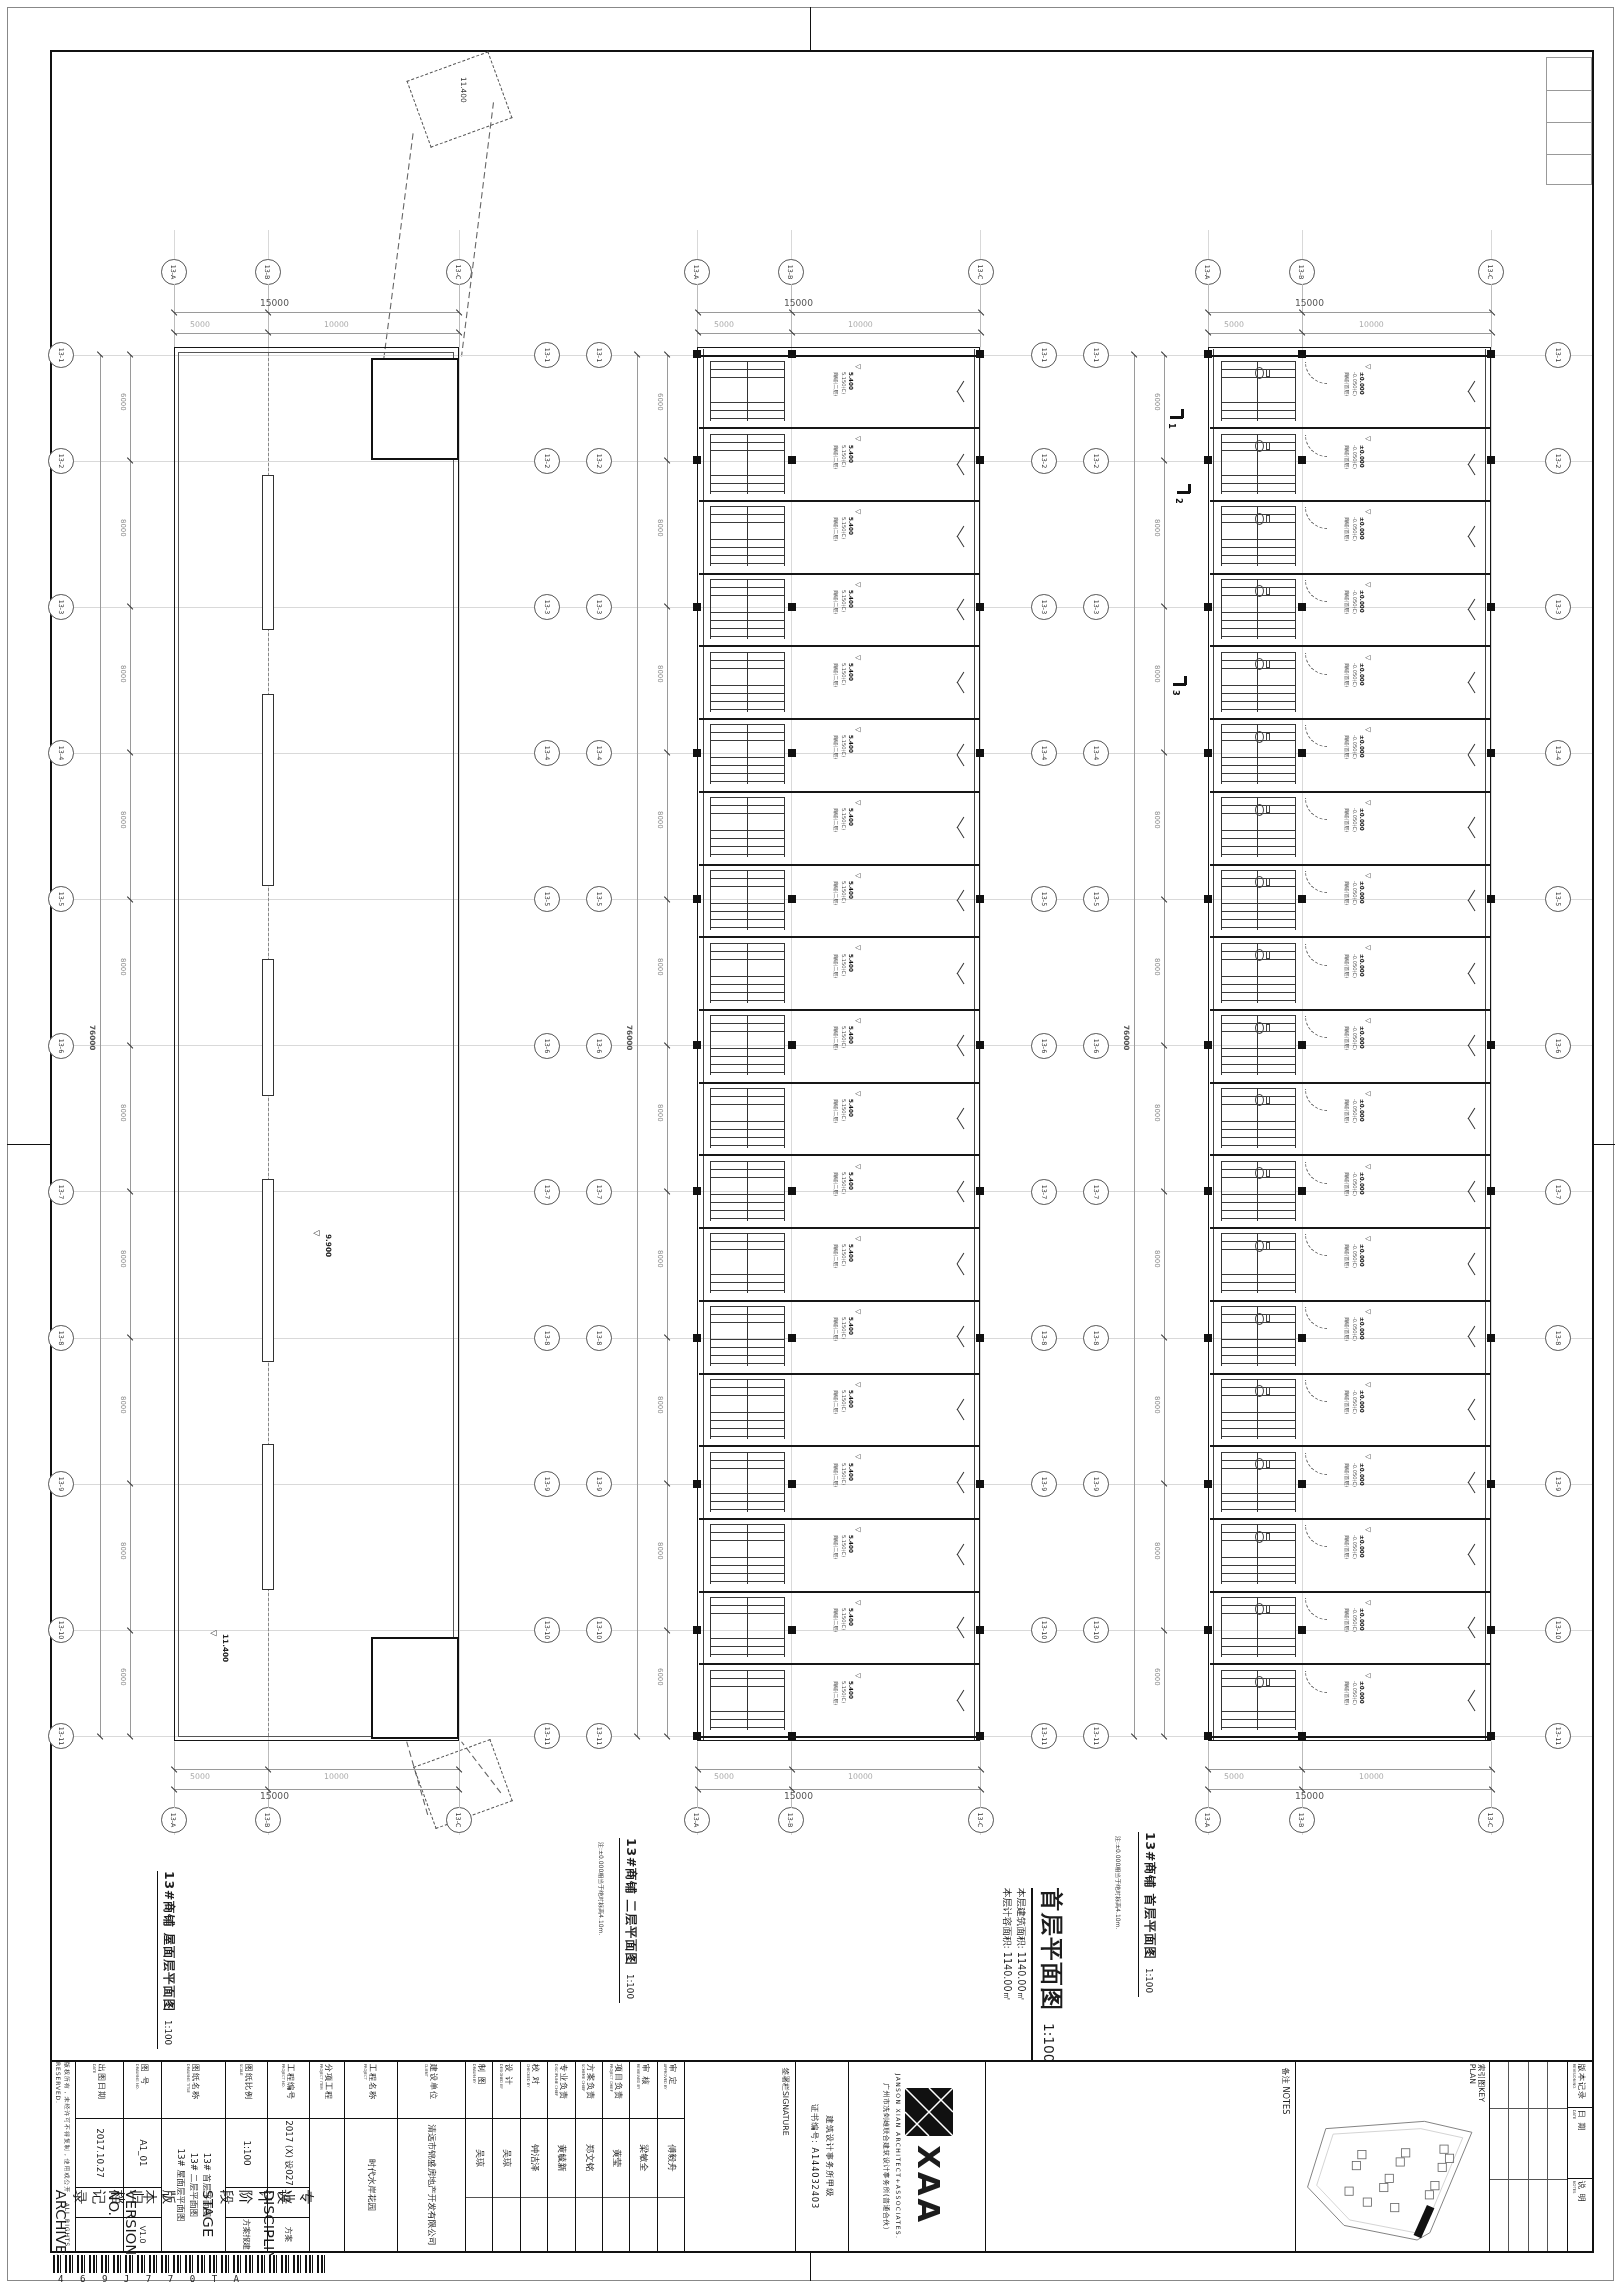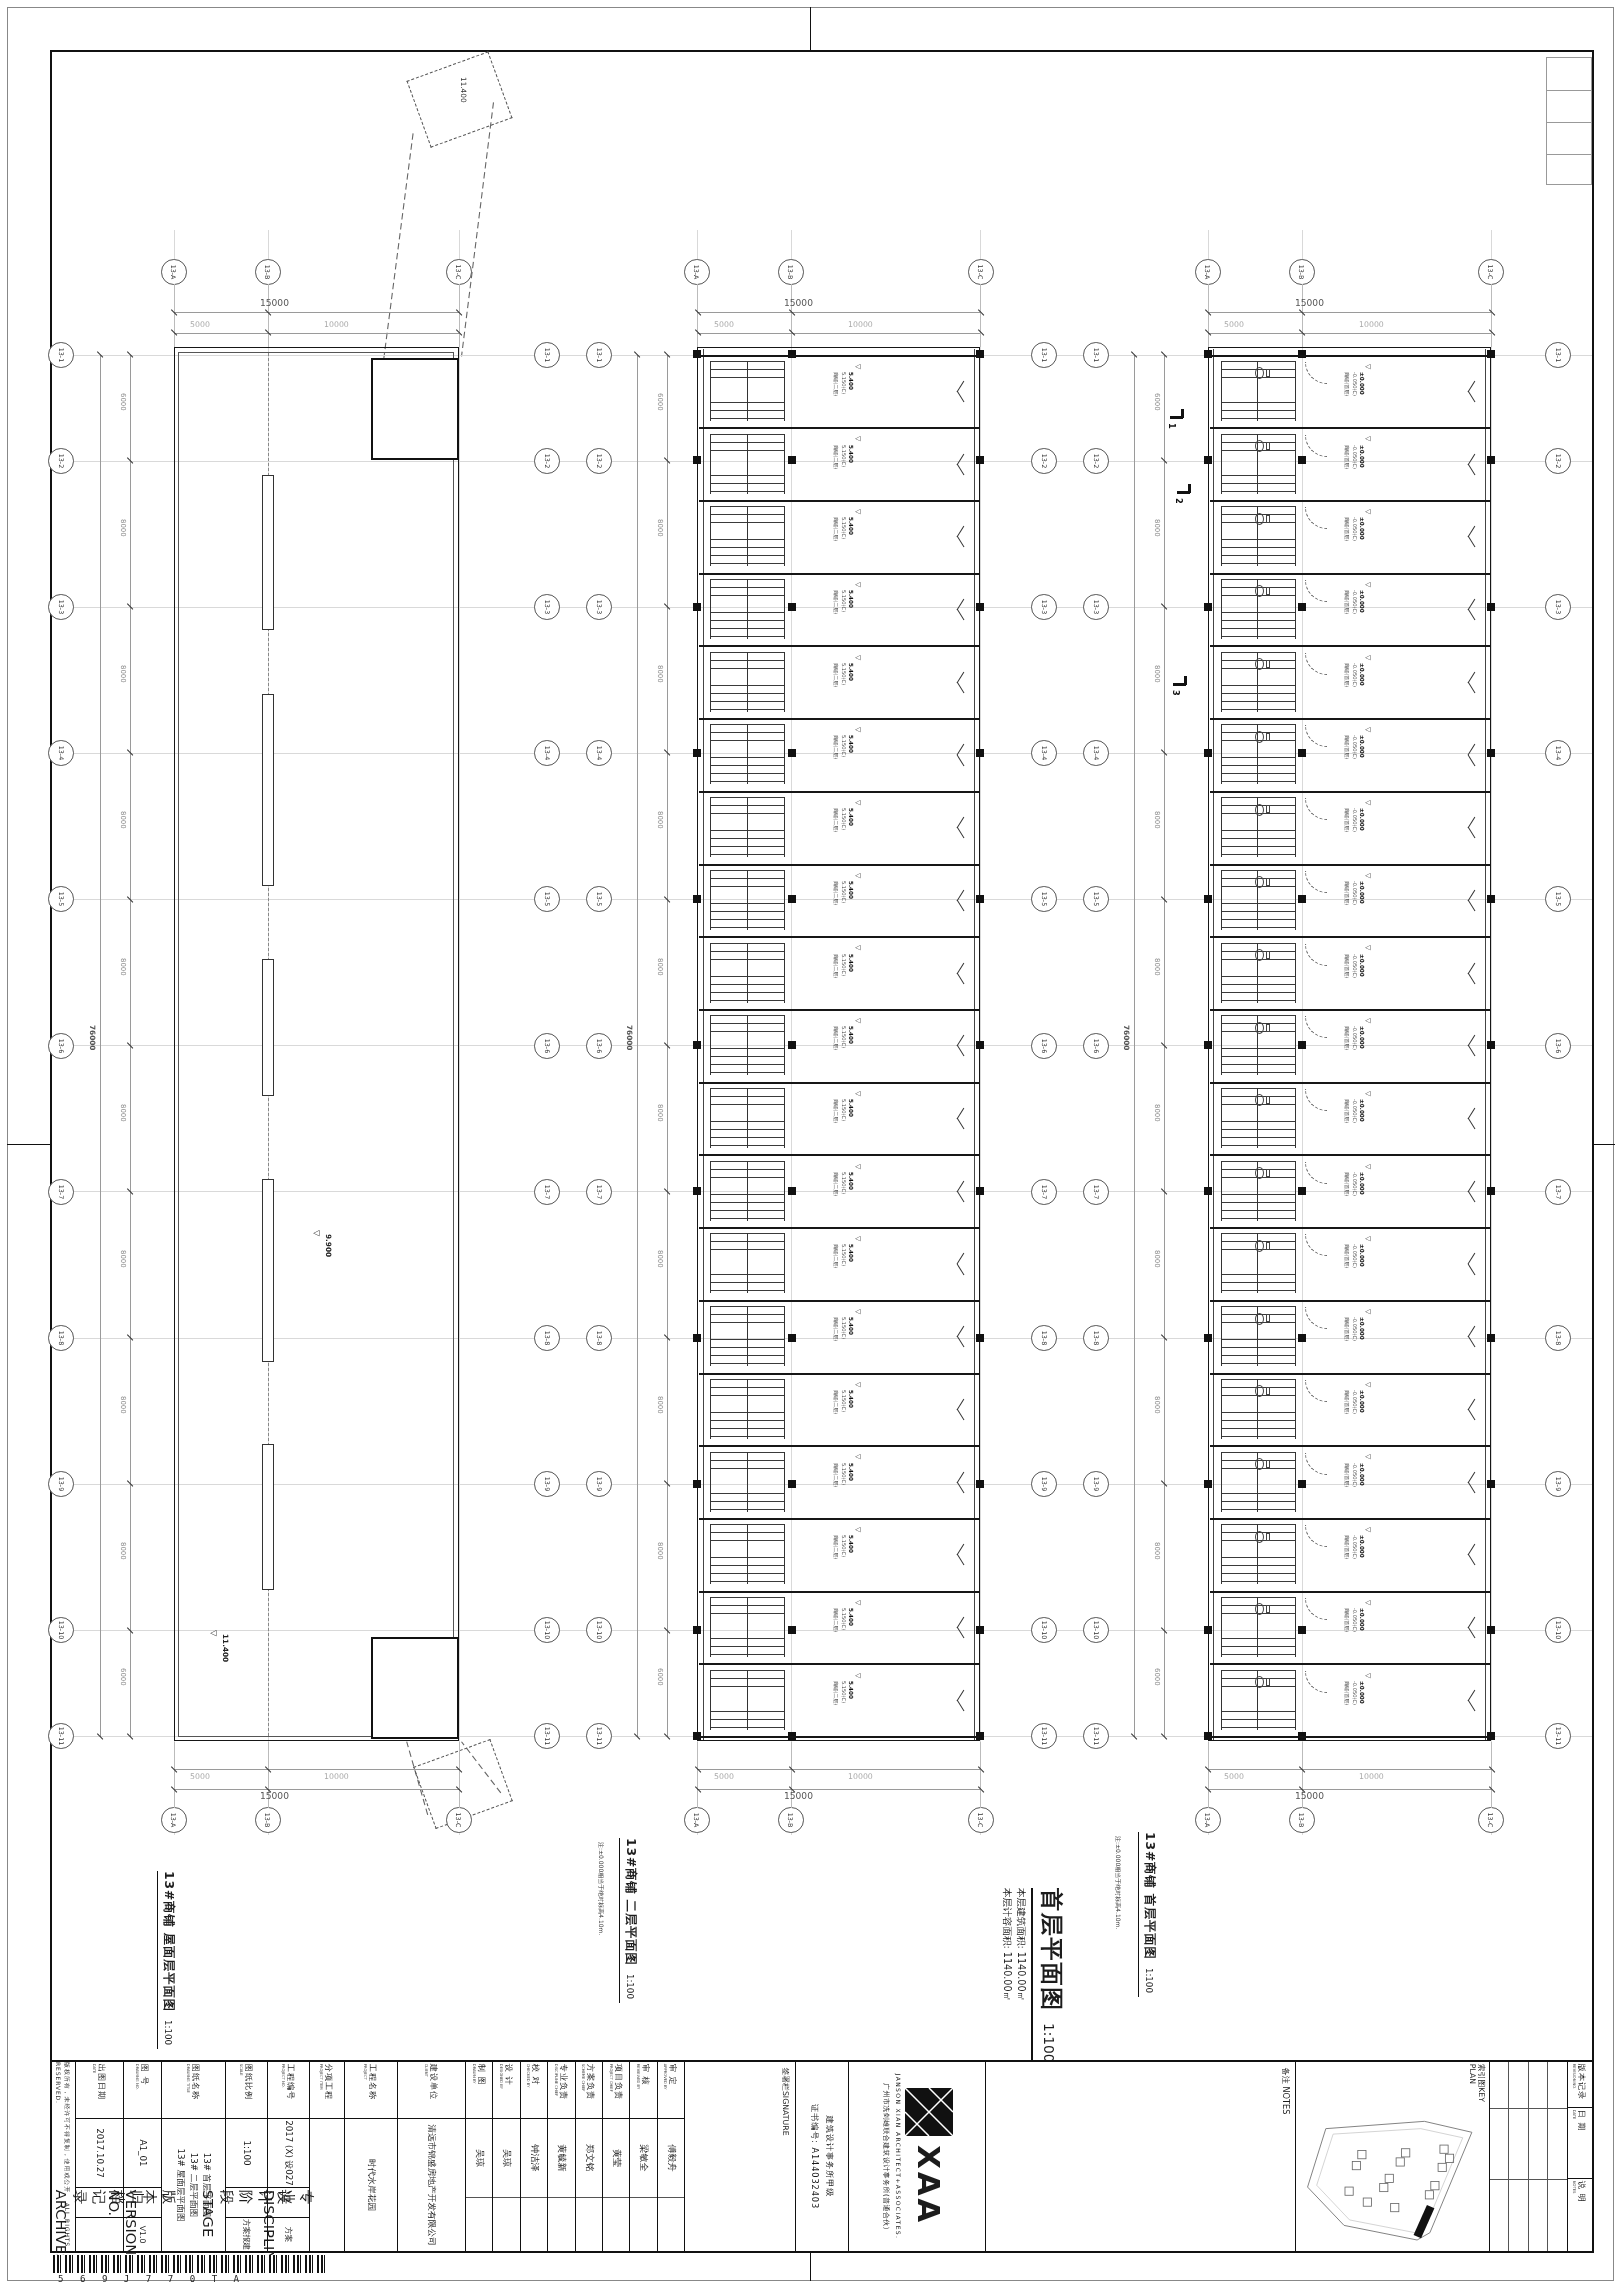--- a/index.html
+++ b/index.html
@@ -308,21 +308,21 @@
           <div class="en">ARCHIVES</div>
         </div>
         <div class="tbv" style="font-size: 7.8px;"></div>
       </div>
       <div class="tbrow" style="height: 24px; align-items: center; justify-content: center;">
         <div style="font-size: 6px; letter-spacing: 0.9px; color: rgb(51, 51, 51);">版权所有，未经许可不得复制，使用或公开。 ALL RIGHTS RESERVED.</div>
       </div>
     </div>
 
   <div class="barcode"></div>
-  <div class="bardigits">5 6 9  J 7 7 0 T A</div>
+  <div class="bardigits">4 6 9  J 7 7 0 T A</div>
 
   <div id="plans" class="abs" style="left:0;top:0;width:1623px;height:2290px;">
       <div style="position: absolute; left: 53px; top: 355px; width: 1539px; height: 0.5px; background: rgb(217, 217, 217);"></div>
       <div style="position: absolute; left: 53px; top: 461px; width: 1539px; height: 0.5px; background: rgb(217, 217, 217);"></div>
       <div style="position: absolute; left: 53px; top: 607px; width: 1539px; height: 0.5px; background: rgb(217, 217, 217);"></div>
       <div style="position: absolute; left: 53px; top: 753px; width: 1539px; height: 0.5px; background: rgb(217, 217, 217);"></div>
       <div style="position: absolute; left: 53px; top: 899px; width: 1539px; height: 0.5px; background: rgb(217, 217, 217);"></div>
       <div style="position: absolute; left: 53px; top: 1045px; width: 1539px; height: 0.5px; background: rgb(217, 217, 217);"></div>
       <div style="position: absolute; left: 53px; top: 1191px; width: 1539px; height: 0.5px; background: rgb(217, 217, 217);"></div>
       <div style="position: absolute; left: 53px; top: 1338px; width: 1539px; height: 0.5px; background: rgb(217, 217, 217);"></div>

